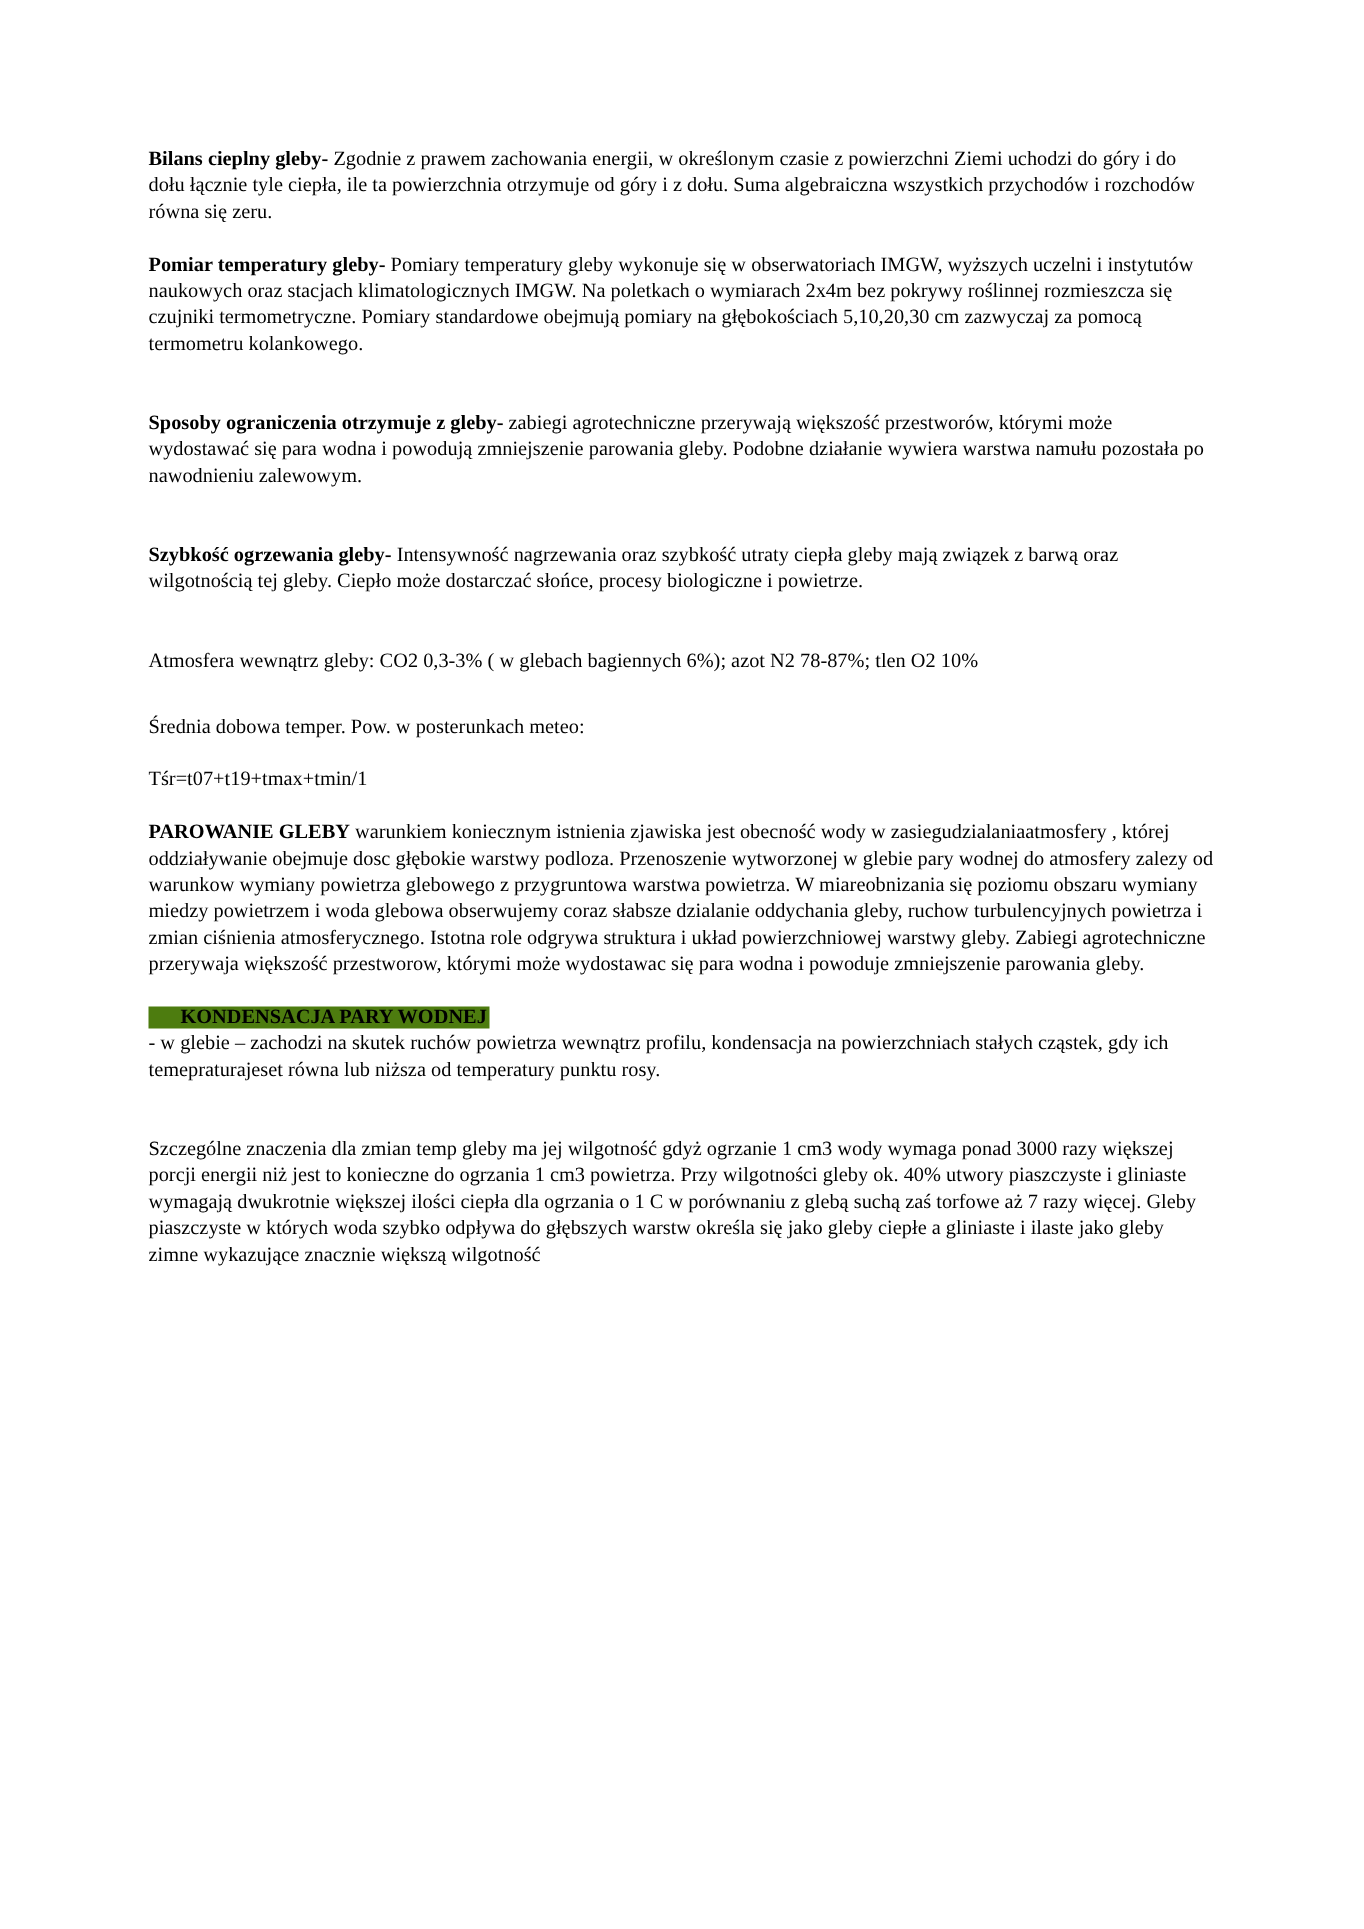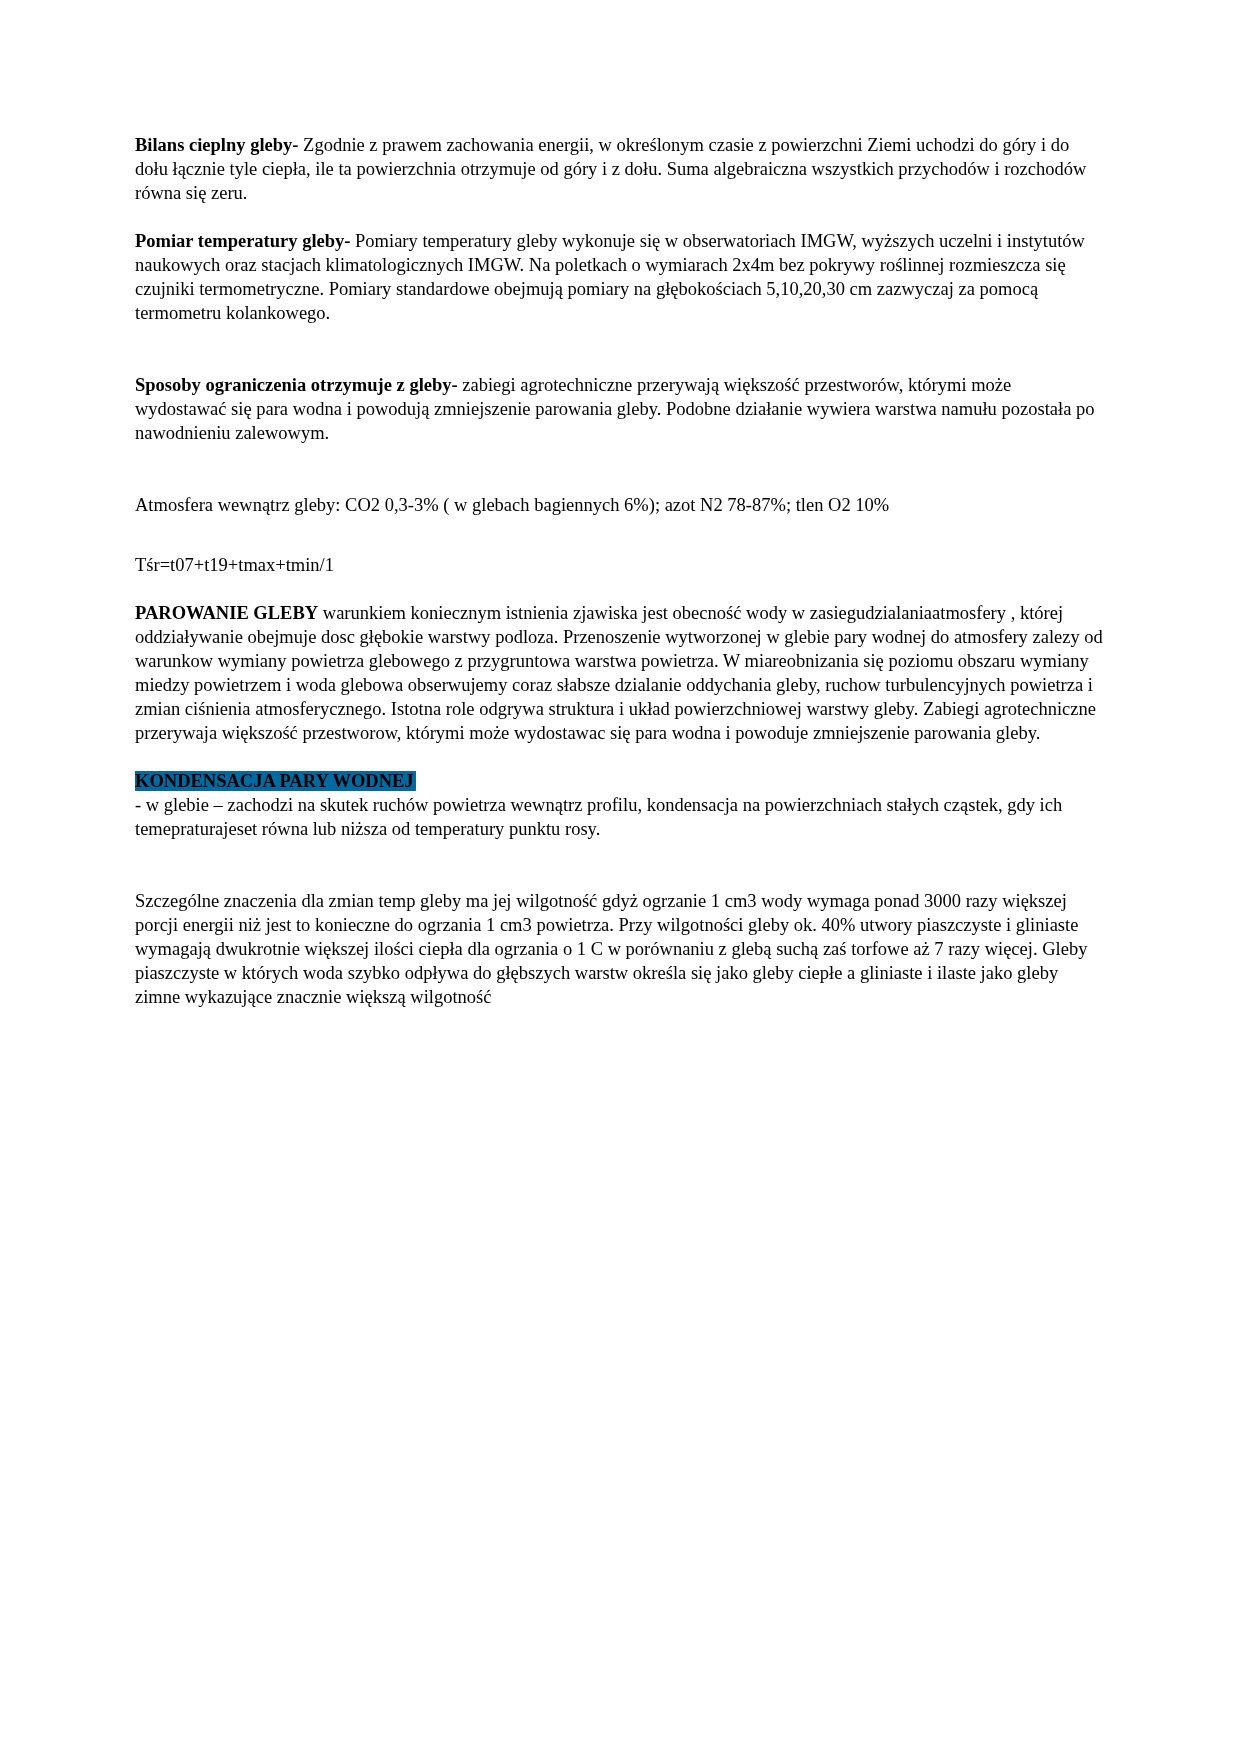--- a/index.html
+++ b/index.html
@@ -48,29 +48,31 @@
 <body style="background-color: rgb(255, 255, 255); color: rgb(0, 0, 0);">
 
 <div class="page">
 
   <p class="para"><strong>Bilans cieplny gleby-</strong><span> Zgodnie z prawem zachowania energii, w określonym czasie z powierzchni Ziemi uchodzi do góry i do dołu łącznie tyle ciepła, ile ta powierzchnia otrzymuje od góry i z dołu. Suma algebraiczna wszystkich przychodów i rozchodów równa się zeru.</span></p>
 
   <p class="para gap-l"><strong>Pomiar temperatury gleby-</strong><span> Pomiary temperatury gleby wykonuje się w obserwatoriach IMGW, wyższych uczelni i instytutów naukowych oraz stacjach klimatologicznych IMGW. Na poletkach o wymiarach 2x4m bez pokrywy roślinnej rozmieszcza się czujniki termometryczne. Pomiary standardowe obejmują pomiary na głębokościach 5,10,20,30 cm zazwyczaj za pomocą termometru kolankowego.</span></p>
 
   <p class="para gap-l"><strong>Sposoby ograniczenia otrzymuje z gleby-</strong><span> zabiegi agrotechniczne przerywają większość przestworów, którymi może wydostawać się para wodna i powodują zmniejszenie parowania gleby. Podobne działanie wywiera warstwa namułu pozostała po nawodnieniu zalewowym.</span></p>
 
+  <p class="para gap-l"><strong>Szybkość ogrzewania gleby-</strong><span> Intensywność nagrzewania oraz szybkość utraty ciepła gleby mają związek z barwą oraz wilgotnością tej gleby. Ciepło może dostarczać słońce, procesy biologiczne i powietrze.</span></p>
 
   <p class="para gap-m"><span>Atmosfera wewnątrz gleby: CO2 0,3-3% ( w glebach bagiennych 6%); azot N2 78-87%; tlen O2 10%</span></p>
 
+  <p class="para"><span>Średnia dobowa temper. Pow. w posterunkach meteo:</span></p>
 
   <p class="para"><span>Tśr=t07+t19+tmax+tmin/1</span></p>
 
   <p class="para"><strong>PAROWANIE GLEBY</strong><span> warunkiem koniecznym istnienia zjawiska jest obecność wody w zasiegudzialaniaatmosfery , której oddziaływanie obejmuje dosc głębokie warstwy podloza. Przenoszenie wytworzonej w glebie pary wodnej do atmosfery zalezy od warunkow wymiany powietrza glebowego z przygruntowa warstwa powietrza. W miareobnizania się poziomu obszaru wymiany miedzy powietrzem i woda glebowa obserwujemy coraz słabsze dzialanie oddychania gleby, ruchow turbulencyjnych powietrza i zmian ciśnienia atmosferycznego. Istotna role odgrywa struktura i układ powierzchniowej warstwy gleby. Zabiegi agrotechniczne przerywaja większość przestworow, którymi może wydostawac się para wodna i powoduje zmniejszenie parowania gleby.</span></p>
 
   <div class="para gap-l">
-    <p class="kond-body"><span class="highlight" style="background-color: #0369a1;">KONDENSACJA PARY WODNEJ</span></p>
+    <p class="kond-body"><span class="highlight" style="background-color: #4d7c0f; padding-left: 29px;">KONDENSACJA PARY WODNEJ</span></p>
     <p class="kond-body">- w glebie – zachodzi na skutek ruchów powietrza wewnątrz profilu, kondensacja na powierzchniach stałych cząstek, gdy ich temepraturajeset równa lub niższa od temperatury punktu rosy.</p>
   </div>
 
 
   <p class="para"><span>Szczególne znaczenia dla zmian temp gleby ma jej wilgotność gdyż ogrzanie 1 cm3 wody wymaga ponad 3000 razy większej porcji energii niż jest to konieczne do ogrzania 1 cm3 powietrza. Przy wilgotności gleby ok. 40% utwory piaszczyste i gliniaste wymagają dwukrotnie większej ilości ciepła dla ogrzania o 1 C w porównaniu z glebą suchą zaś torfowe aż 7 razy więcej. Gleby piaszczyste w których woda szybko odpływa do głębszych warstw określa się jako gleby ciepłe a gliniaste i ilaste jako gleby zimne wykazujące znacznie większą wilgotność</span></p>
 
 </div>
 
 </body></html>

